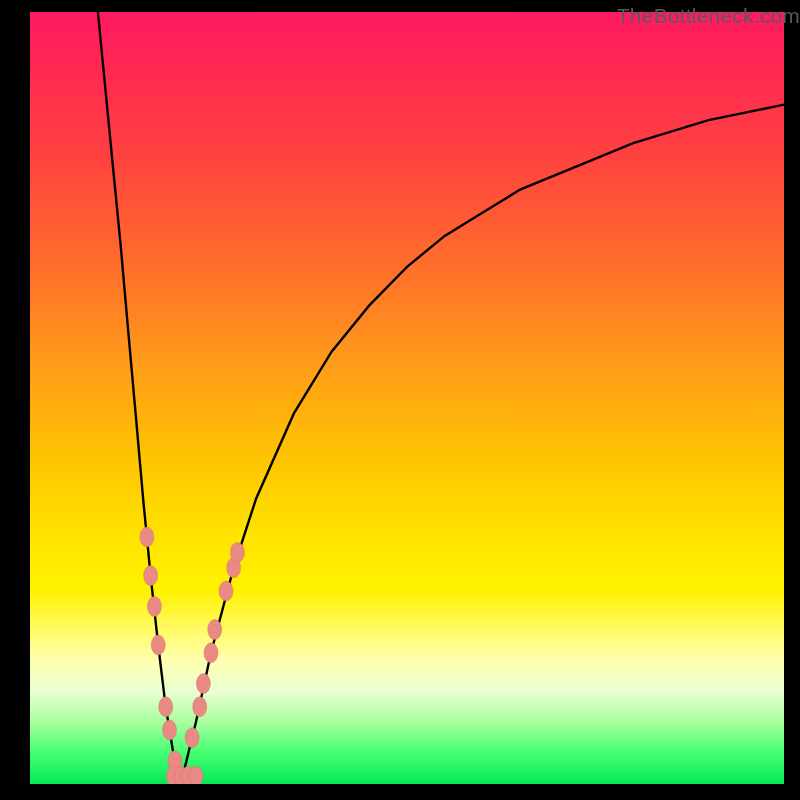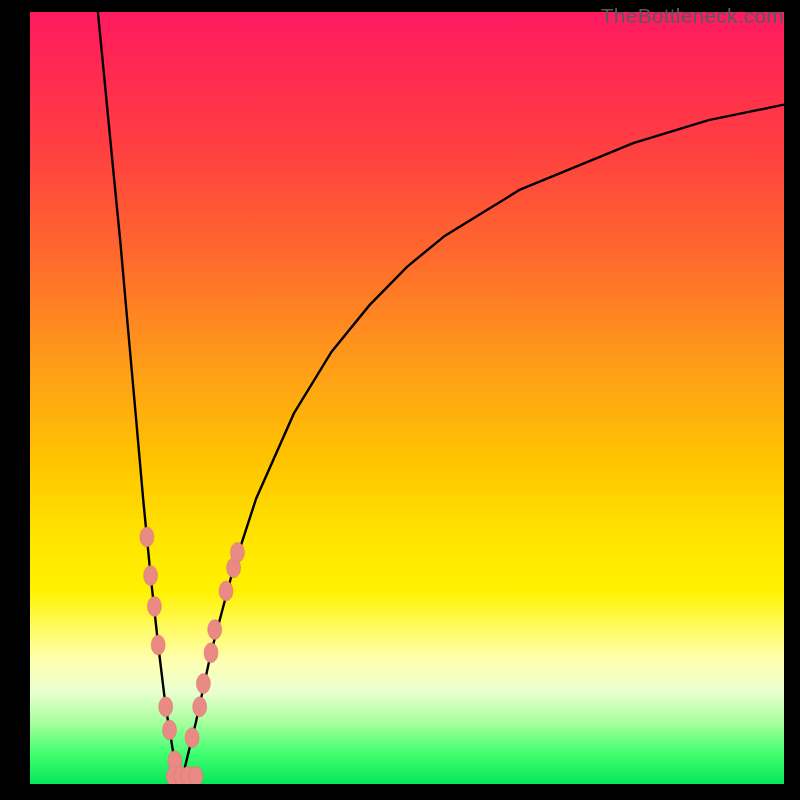--- a/index.html
+++ b/index.html
@@ -45,21 +45,21 @@
   svg.curves {
     position: absolute;
     left: 0;
     top: 0;
     width: 754px;
     height: 772px;
   }
   .watermark {
     position: absolute;
     top: 4px;
-    right: 16px;
+    right: 0;
     color: #5a5a5a;
     font-size: 21px;
     font-weight: 500;
     letter-spacing: 0.2px;
     user-select: none;
   }
 </style>
 </head>
 <body>
 

